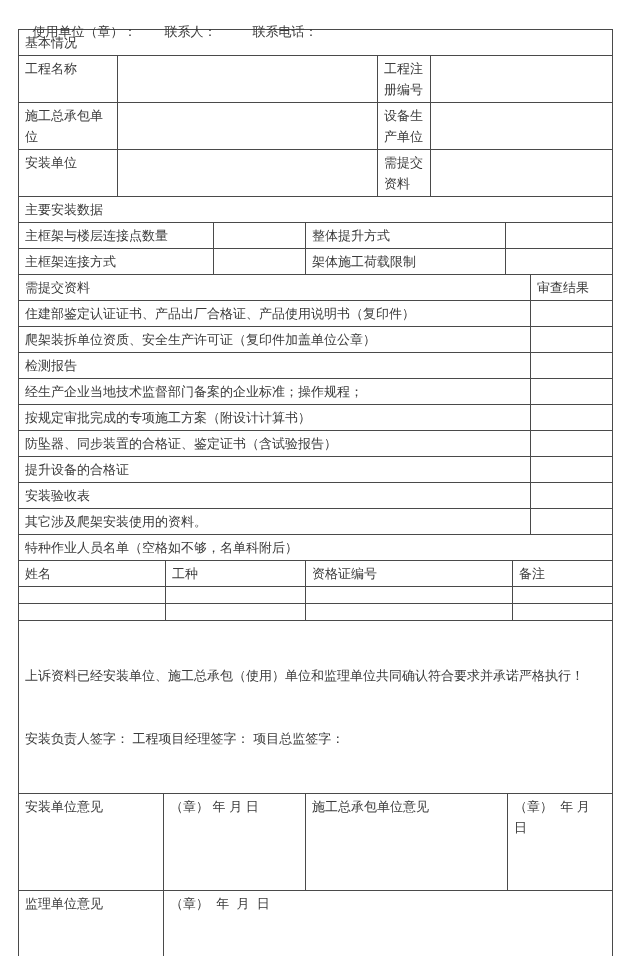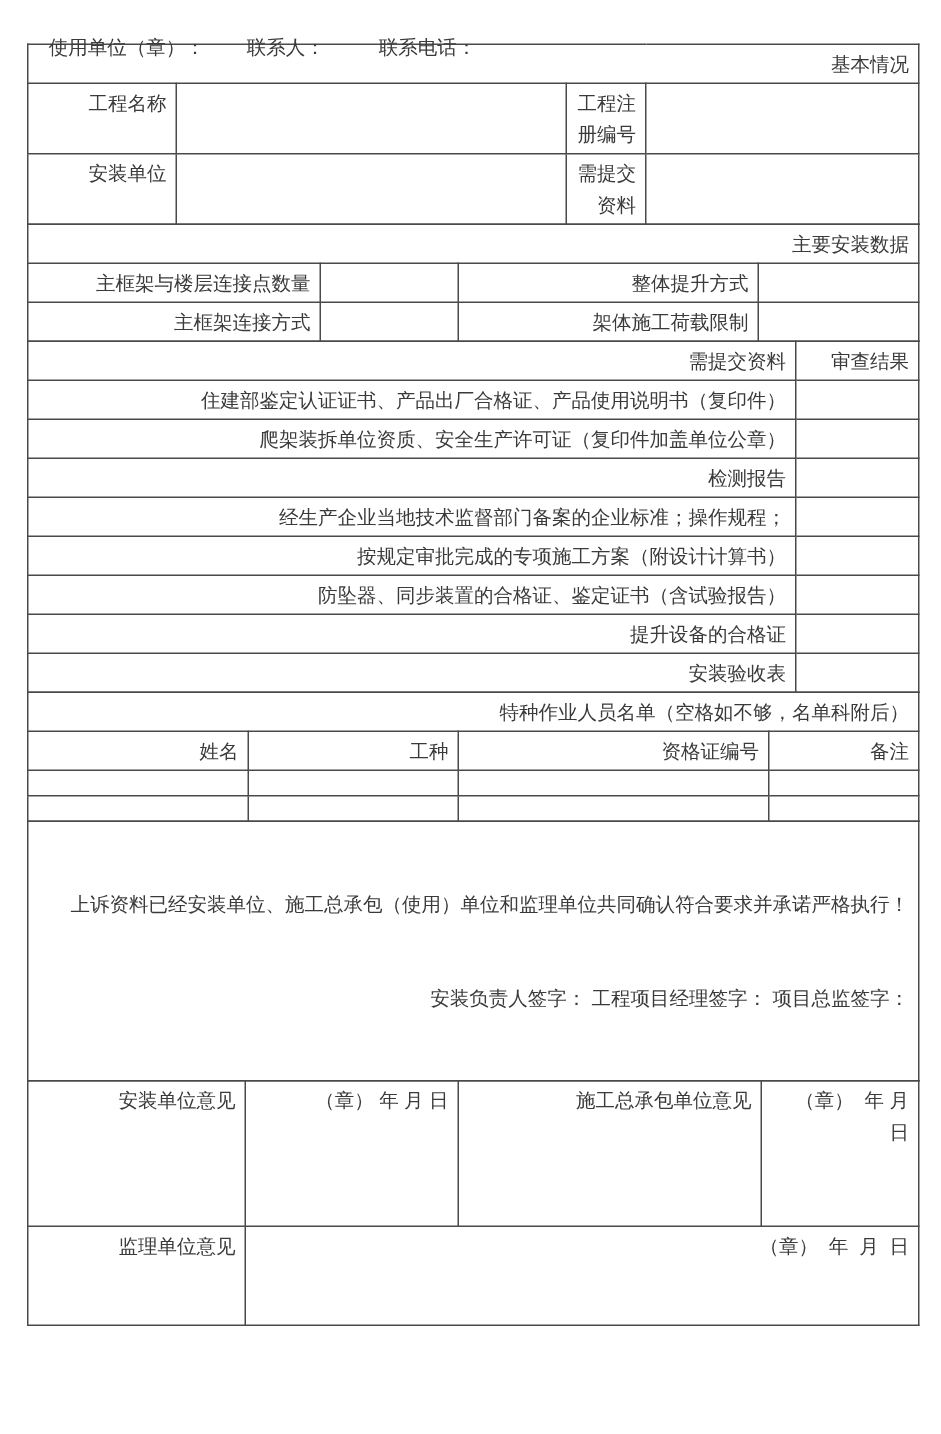--- a/index.html
+++ b/index.html
@@ -15,21 +15,20 @@
   }
   .topline { height:22px; white-space:pre; }
   .topline .gap1 { margin-left:28px; }
   .topline .gap2 { margin-left:36px; }
 
   table.form {
     border-collapse:collapse;
     table-layout:fixed;
     width:594px;
     margin-top:-1px;
-    text-align:right;
   }
   table.form td {
     border:1px solid #4a4a4a;
     padding:2px 6px;
     vertical-align:top;
     line-height:21px;
     word-break:break-all;
     overflow:hidden;
     box-sizing:border-box;
   }
@@ -66,20 +65,26 @@
         <tr class="h24">
       <td colspan="4">基本情况</td>
     </tr>
     <tr class="h44">
       <td>工程名称</td>
       <td></td>
       <td>工程注册编号</td>
       <td></td>
     </tr>
     <tr class="h44">
+      <td>施工总承包单位</td>
+      <td></td>
+      <td>设备生产单位</td>
+      <td></td>
+    </tr>
+    <tr class="h44">
       <td>安装单位</td>
       <td></td>
       <td>需提交资料</td>
       <td></td>
     </tr>
   </tbody>
     </table>
 
   <table class="form">
     <colgroup>
@@ -140,20 +145,24 @@
     <tr class="h25">
       <td>防坠器、同步装置的合格证、鉴定证书（含试验报告）</td>
       <td></td>
     </tr>
     <tr class="h25">
       <td>提升设备的合格证</td>
       <td></td>
     </tr>
     <tr class="h25">
       <td>安装验收表</td>
+      <td></td>
+    </tr>
+    <tr class="h25">
+      <td>其它涉及爬架安装使用的资料。</td>
       <td></td>
     </tr>
   </tbody>
     </table>
 
   <table class="form">
     <colgroup>
         <col style="width:147px">
         <col style="width:140px">
         <col style="width:207px">

